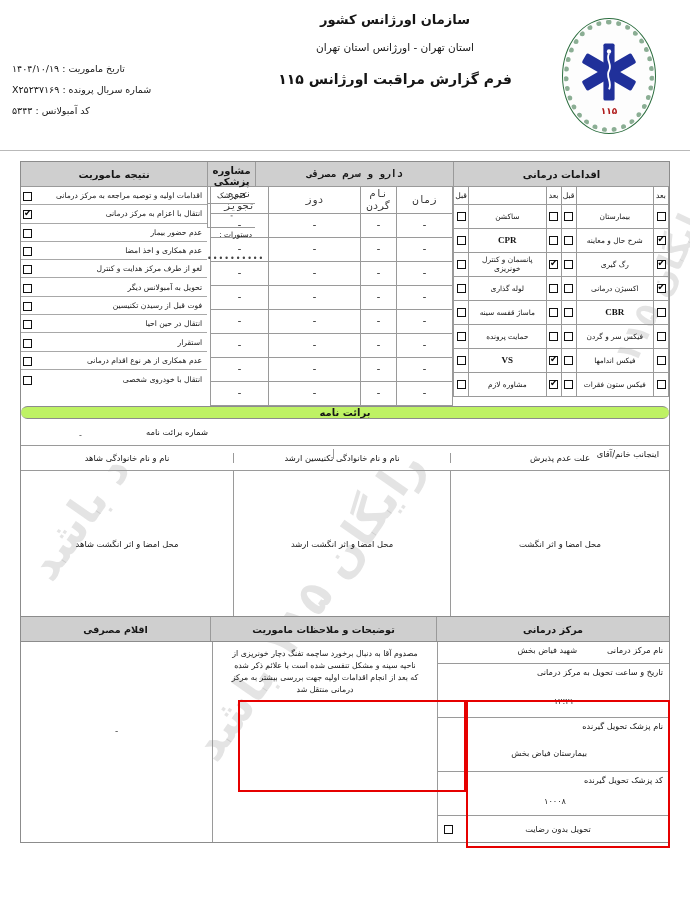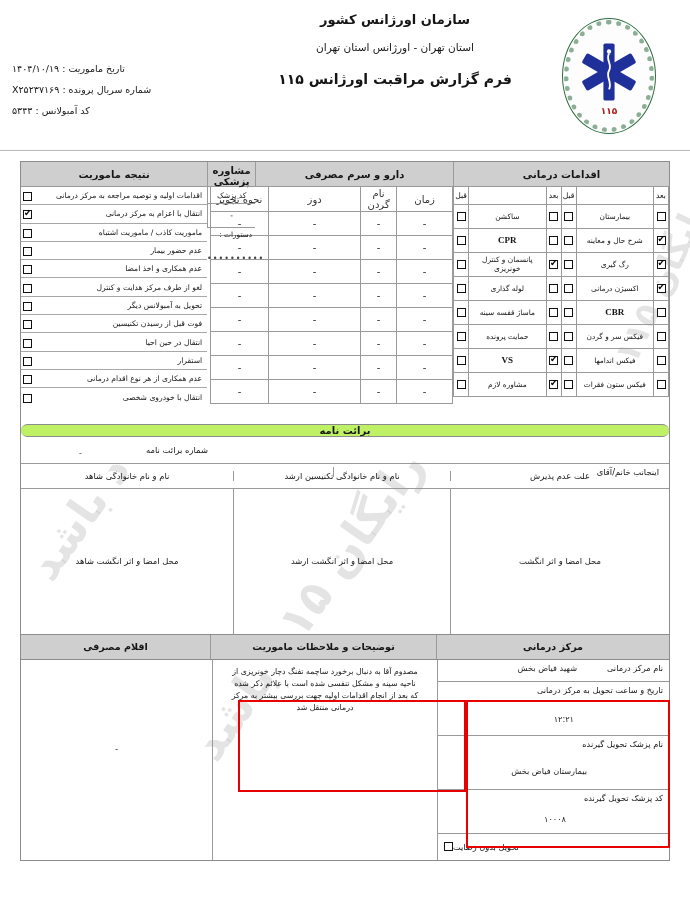--- a/index.html
+++ b/index.html
@@ -126,21 +126,21 @@
     box-sizing: border-box;
     border: 1px solid #8c8c8c;
   }
 
   
   .sec1 {
     display: flex;
     direction: rtl;
   }
   .col-treat  { width: 232px; }
-  .col-med    { width: 198px; }
+  .col-med    { width: 198px; font-family: Liberation Mono, monospace; }
   .col-consult{ width: 48px; }
   .col-result { width: 200px; border-left: none; }
 
   .colhead {
     background: #cfcfcf;
     font-weight: bold;
     font-size: 10px;
     text-align: center;
     padding: 7px 2px;
     border-bottom: 1px solid #9a9a9a;
@@ -343,21 +343,21 @@
   .r-h1 { height: 22px; }
   .r-h2 { height: 54px; }
   .r-h3 { height: 54px; }
   .r-h4 { height: 44px; }
   .r-h5 { height: 26px; display: flex; align-items: center; }
 
   .r-h1 .inline-val { position: absolute; right: 92px; top: 3px; }
   .r-h2 .mid { position: absolute; right: 95px; top: 32px; margin-left: 42px; }
   .r-h3 .mid { position: absolute; right: 82px; top: 30px; }
   .r-h4 .mid { position: absolute; right: 103px; top: 24px; }
-  .r-h5 .lbl { flex: 1; text-align: left; }
+  .r-h5 .lbl { flex: 1; text-align: center; }
 
   .desc-txt {
     font-size: 7.8px;
     line-height: 12px;
     text-align: center;
     padding: 6px 18px 0 18px;
     color: #161616;
   }
   .items-dash {
     font-size: 9px;
@@ -598,24 +598,20 @@
       <div class="col-result">
         <div class="colhead" style="border-left:none">نتیجه ماموریت</div>
         <div id="resultList">
             <div class="res-row">
               <span class="rl">اقدامات اولیه و توصیه مراجعه به مرکز درمانی</span>
               <span class="rb"><span class="cb"></span></span>
             </div>
             <div class="res-row">
               <span class="rl">انتقال با اعزام به مرکز درمانی</span>
               <span class="rb"><span class="cb checked"></span></span>
-            </div>
-            <div class="res-row">
-              <span class="rl">ماموریت کاذب / ماموریت اشتباه</span>
-              <span class="rb"><span class="cb"></span></span>
             </div>
             <div class="res-row">
               <span class="rl">عدم حضور بیمار</span>
               <span class="rb"><span class="cb"></span></span>
             </div>
             <div class="res-row">
               <span class="rl">عدم همکاری و اخذ امضا</span>
               <span class="rb"><span class="cb"></span></span>
             </div>
             <div class="res-row">

